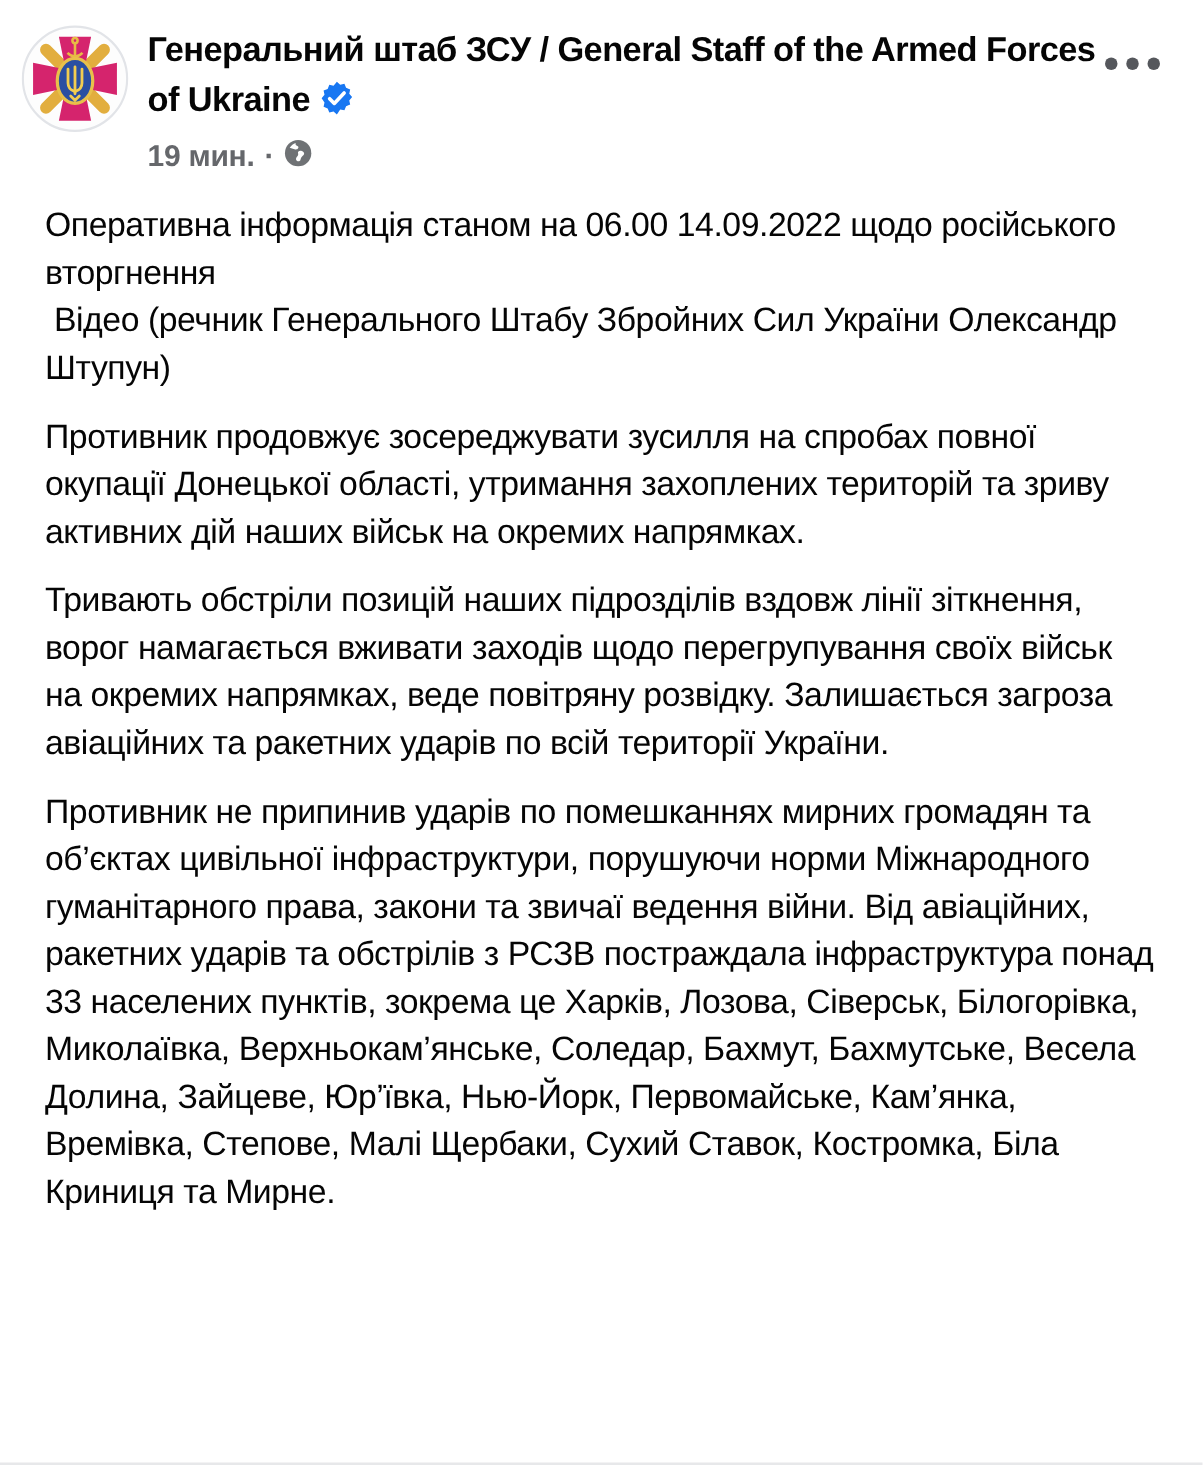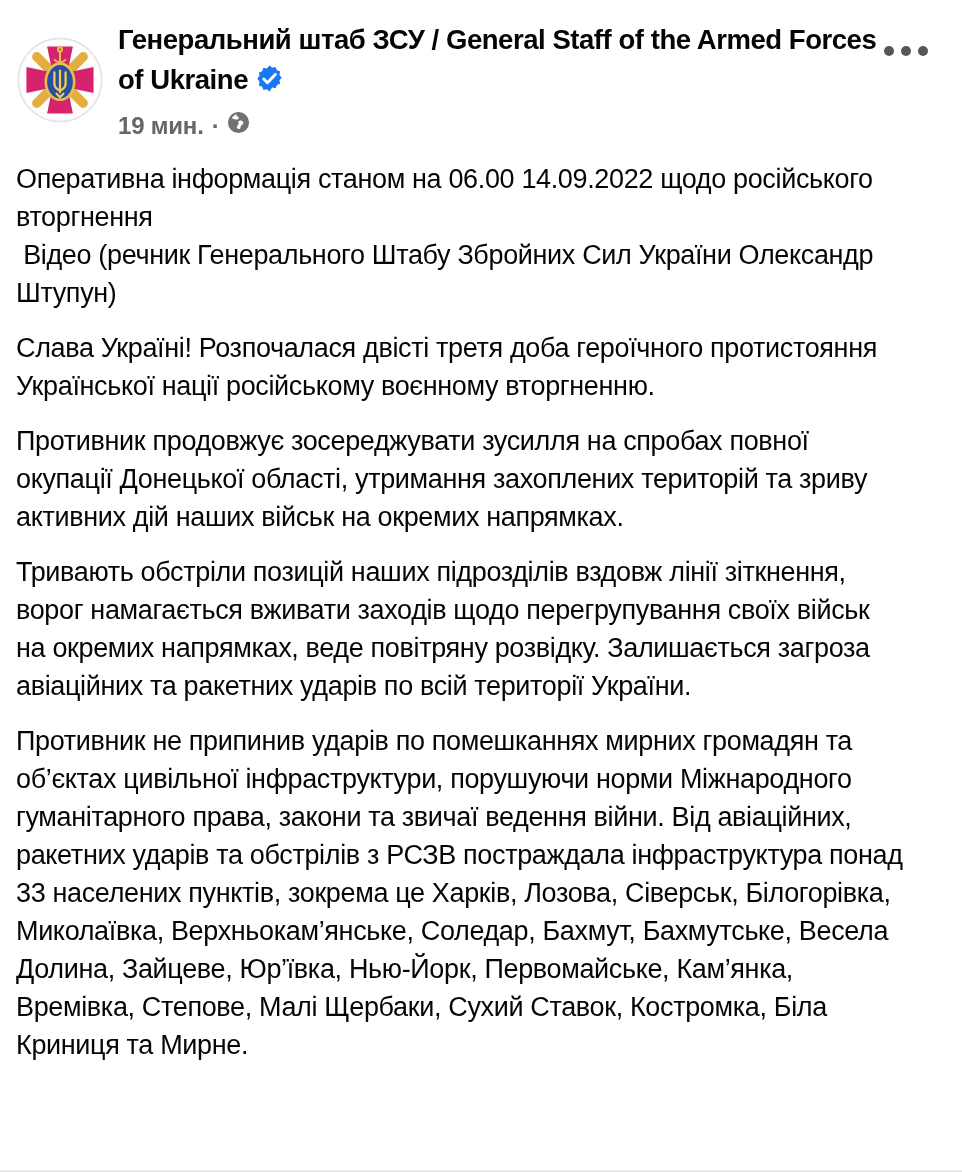--- a/index.html
+++ b/index.html
@@ -9,21 +9,21 @@
     overflow: hidden;
     font-family: "Liberation Sans", sans-serif;
     color: #050505;
     position: relative;
   }
   .post { position: relative; width: 100%; height: 100%; box-sizing: border-box; }
 
   
   .header {
     display: flex;
-    align-items: center;
+    align-items: flex-start;
     padding: 18px 16px 6px 17px;
     position: relative;
   }
   .avatar-wrap {
     width: 86px; height: 86px;
     border-radius: 50%;
     flex: 0 0 86px;
     margin-top: 2px;
     cursor: pointer;
   }
@@ -72,20 +72,21 @@
     background: #55575c;
   }
 
   
   .body-text {
     padding: 14px 20px 0 16px;
     font-size: 27px;
     line-height: 38px;
     letter-spacing: -0.35px;
     color: #050505;
+    margin-left: 20px;
   }
   .body-text p {
     margin: 0 0 17px 0;
     max-width: 888px;
     white-space: pre-wrap;
   }
 
   .bottom-divider {
     position: absolute;
     left: 0; right: 0; bottom: 0;
@@ -157,20 +158,19 @@
     <div class="menu-dots">
       <span class="dot"></span>
       <span class="dot"></span>
       <span class="dot"></span>
     </div>
   </div>
 
   <div class="body-text">
     <p>Оперативна інформація станом на 06.00 14.09.2022 щодо російського вторгнення
  Відео (речник Генерального Штабу Збройних Сил України Олександр Штупун)</p>
-    <p>Слава Україні! Розпочалася двісті третя доба героїчного протистояння Української нації російському воєнному вторгненню.</p>
     <p>Противник продовжує зосереджувати зусилля на спробах повної окупації Донецької області, утримання захоплених територій та зриву активних дій наших військ на окремих напрямках.</p>
     <p>Тривають обстріли позицій наших підрозділів вздовж лінії зіткнення, ворог намагається вживати заходів щодо перегрупування своїх військ на окремих напрямках, веде повітряну розвідку. Залишається загроза авіаційних та ракетних ударів по всій території України.</p>
     <p>Противник не припинив ударів по помешканнях мирних громадян та об’єктах цивільної інфраструктури, порушуючи норми Міжнародного гуманітарного права, закони та звичаї ведення війни. Від авіаційних, ракетних ударів та обстрілів з РСЗВ постраждала інфраструктура понад 33 населених пунктів, зокрема це Харків, Лозова, Сіверськ, Білогорівка, Миколаївка, Верхньокам’янське, Соледар, Бахмут, Бахмутське, Весела Долина, Зайцеве, Юр’ївка, Нью-Йорк, Первомайське, Кам’янка, Времівка, Степове, Малі Щербаки, Сухий Ставок, Костромка, Біла Криниця та Мирне.</p>
   </div>
 
   <div class="bottom-divider"></div>
 </div>
 
 </body></html>

